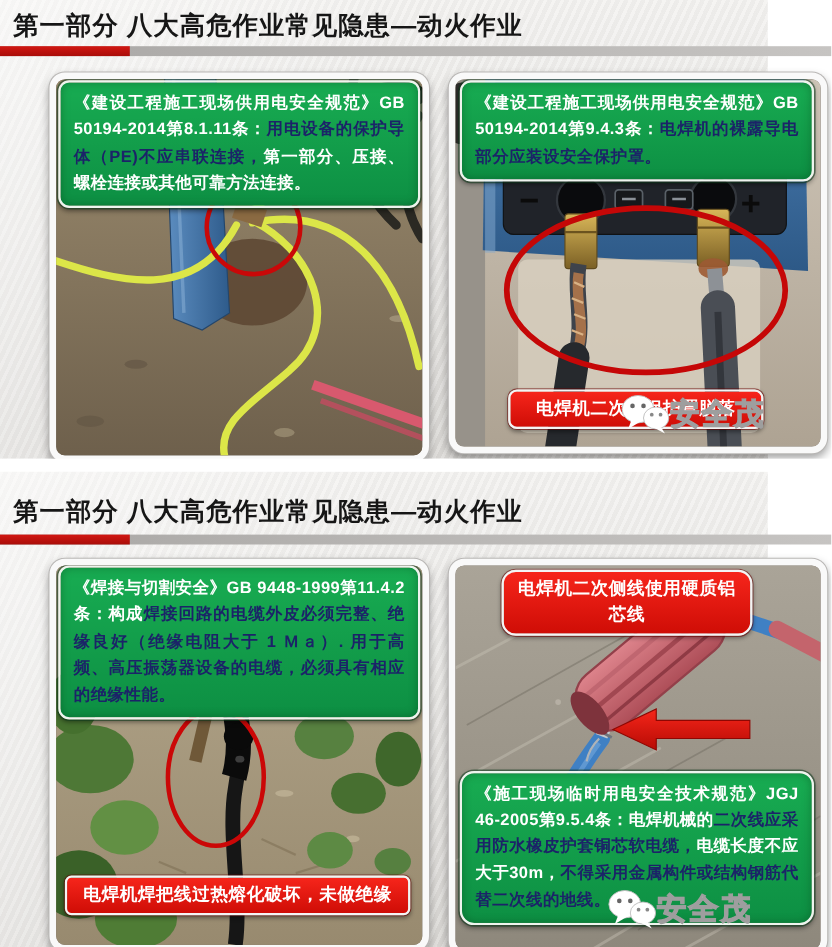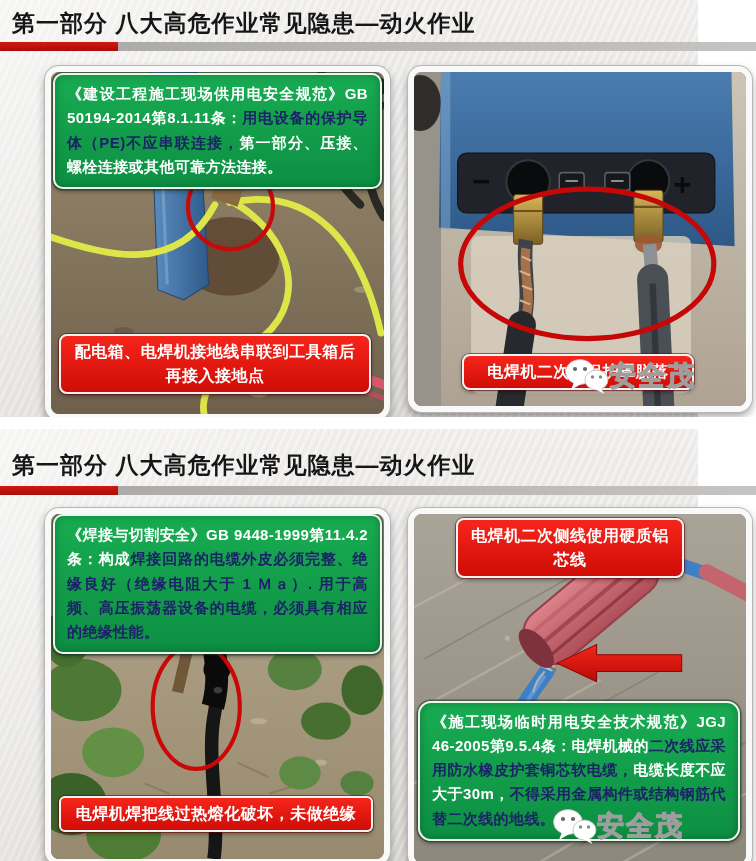--- a/index.html
+++ b/index.html
@@ -68,21 +68,21 @@
     position:absolute;z-index:3;
     background:linear-gradient(180deg,#f6251b,#cf0d06);
     border:2px solid #f4f4f4;border-radius:8px;
     box-shadow:0 0 0 1px rgba(110,0,0,.55), 0 2px 4px rgba(0,0,0,.4);
     color:#ffffff;font-weight:bold;font-size:16px;line-height:1.5;
     text-align:center;padding:4px 8px;letter-spacing:.5px;
   }
   #caption-tl{left:8px;right:13px;bottom:20px;}
   #caption-tr{left:48px;right:52px;bottom:16px;}
   #caption-bl{left:8px;right:11px;bottom:27px;border-radius:6px;}
-  #caption-br{left:42px;right:62px;top:4px;}
+  #caption-br{left:42px;right:62px;top:4px;border-radius:13px;}
 
   .watermark{
     position:absolute;z-index:6;display:flex;align-items:center;
   }
   #watermark-1{right:2px;bottom:22px;}
   #watermark-2{right:14px;bottom:16px;}
   .watermark-text{
     font-size:27px;font-weight:bold;color:#e2e2e2;letter-spacing:2px;
     -webkit-text-stroke:1.2px #9e9e9e;
     text-shadow:0 0 1px #8f8f8f;
@@ -135,21 +135,20 @@
         </g>
         <ellipse cx="298" cy="14" rx="28" ry="12" fill="#1f1d18"></ellipse>
         <g>
           <path d="M 225,268 L 330,305" stroke="#d8596e" stroke-width="9" fill="none"></path>
           <path d="M 232,282 L 330,318" stroke="#c44b60" stroke-width="5" fill="none" opacity=".8"></path>
         </g>
         <rect x="156" y="110" width="27" height="16" fill="#8a6a42" transform="rotate(18 169 118)"></rect>
         <circle cx="173" cy="130" r="41" fill="none" stroke="#c90808" stroke-width="4"></circle>
       </svg>
       <div class="green-box" id="green-tl"><span class="seg-white">《建设工程施工现场供用电安全规范》GB 50194-2014第8.1.11条：</span><span class="seg-navy">用电设备的保护导体（PE)不应串联连接，</span><span class="seg-white">第一部分、压接、螺栓连接或其他可靠方法连接。</span></div>
-      <div class="red-caption" id="caption-tl">配电箱、电焊机接地线串联到工具箱后再接入接地点</div>
     </div>
 
     <div class="panel" id="panel-tr">
       <svg class="photo" viewBox="0 0 320 322" preserveAspectRatio="none">
         <defs>
           <linearGradient id="c1" x1="0" y1="0" x2="0" y2="1">
             <stop offset="0" stop-color="#cdc4b6"></stop>
               <stop offset="1" stop-color="#aea393"></stop>
           </linearGradient>
           <linearGradient id="b2" x1="0" y1="0" x2="0" y2="1">
@@ -188,20 +187,21 @@
           <path d="M 108,170 C 104,192 115,216 107,238" stroke="#a5714a" stroke-width="9" fill="none"></path>
           <path d="M 104,178 l 9,4 M 102,192 l 10,4 M 104,206 l 10,4 M 102,220 l 10,4" stroke="#d9b285" stroke-width="2" fill="none"></path>
           <line x1="104" y1="244" x2="92" y2="324" stroke="#26292d" stroke-width="27" stroke-linecap="round"></line>
           <path d="M 96,290 c 4,4 -2,8 2,12" stroke="#cfd2d6" stroke-width="2" fill="none"></path>
           <line x1="227" y1="166" x2="230" y2="202" stroke="#8d9196" stroke-width="13"></line>
           <line x1="230" y1="200" x2="236" y2="324" stroke="#4a4e55" stroke-width="30" stroke-linecap="round"></line>
           <line x1="230" y1="204" x2="235" y2="322" stroke="#33363c" stroke-width="6"></line>
         </g>
         <ellipse cx="167" cy="185" rx="122" ry="72" fill="none" stroke="#c50707" stroke-width="5"></ellipse>
       </svg>
+      <div class="green-box" id="green-tr"><span class="seg-white">《建设工程施工现场供用电安全规范》GB 50194-2014第9.4.3条：</span><span class="seg-navy">电焊机的裸露导电部分应装设安全保护罩。</span></div>
       <div class="red-caption" id="caption-tr">电焊机二次侧保护罩脱落</div>
     </div>
 
     <div class="watermark" id="watermark-1">
       <svg width="46" height="38" viewBox="0 0 46 38">
         <ellipse cx="17" cy="15" rx="14.5" ry="12.5" fill="#ffffff" stroke="#bbbbbb" stroke-width=".8"></ellipse>
         <polygon points="11,25 8,33 19,26.5" fill="#ffffff"></polygon>
         <circle cx="12" cy="12" r="2.1" fill="#666666"></circle>
         <circle cx="22" cy="12" r="2.1" fill="#666666"></circle>
         <ellipse cx="33.5" cy="23" rx="11.5" ry="10" fill="#ffffff" stroke="#bbbbbb" stroke-width=".8"></ellipse>

